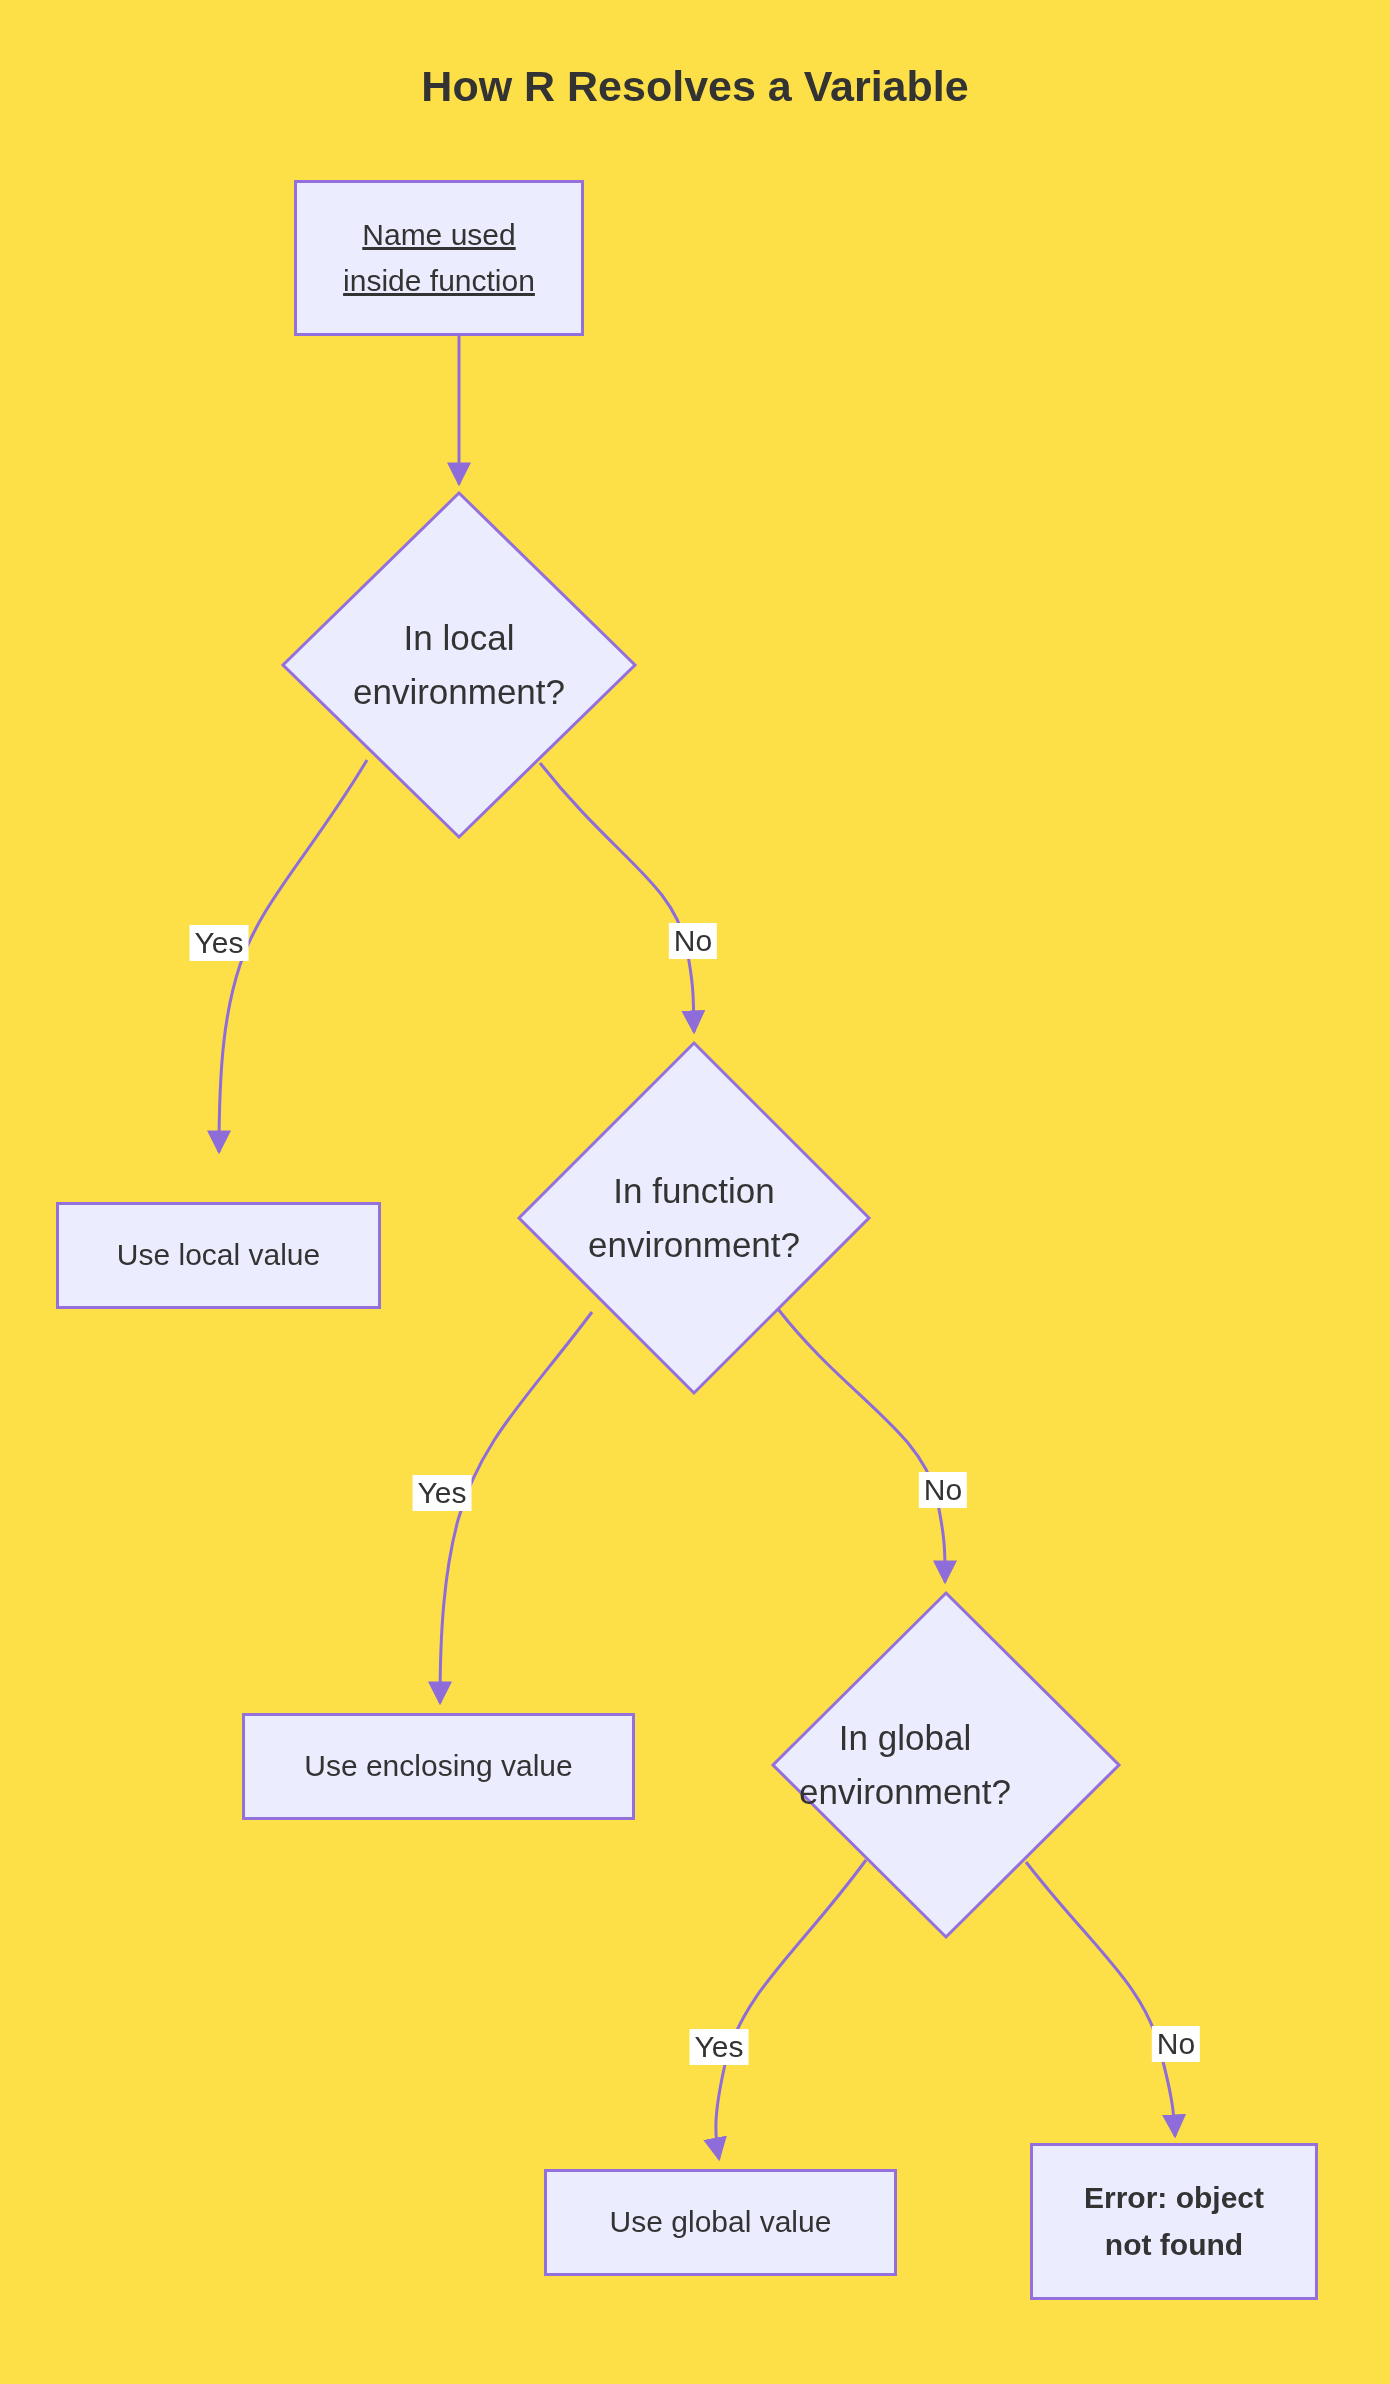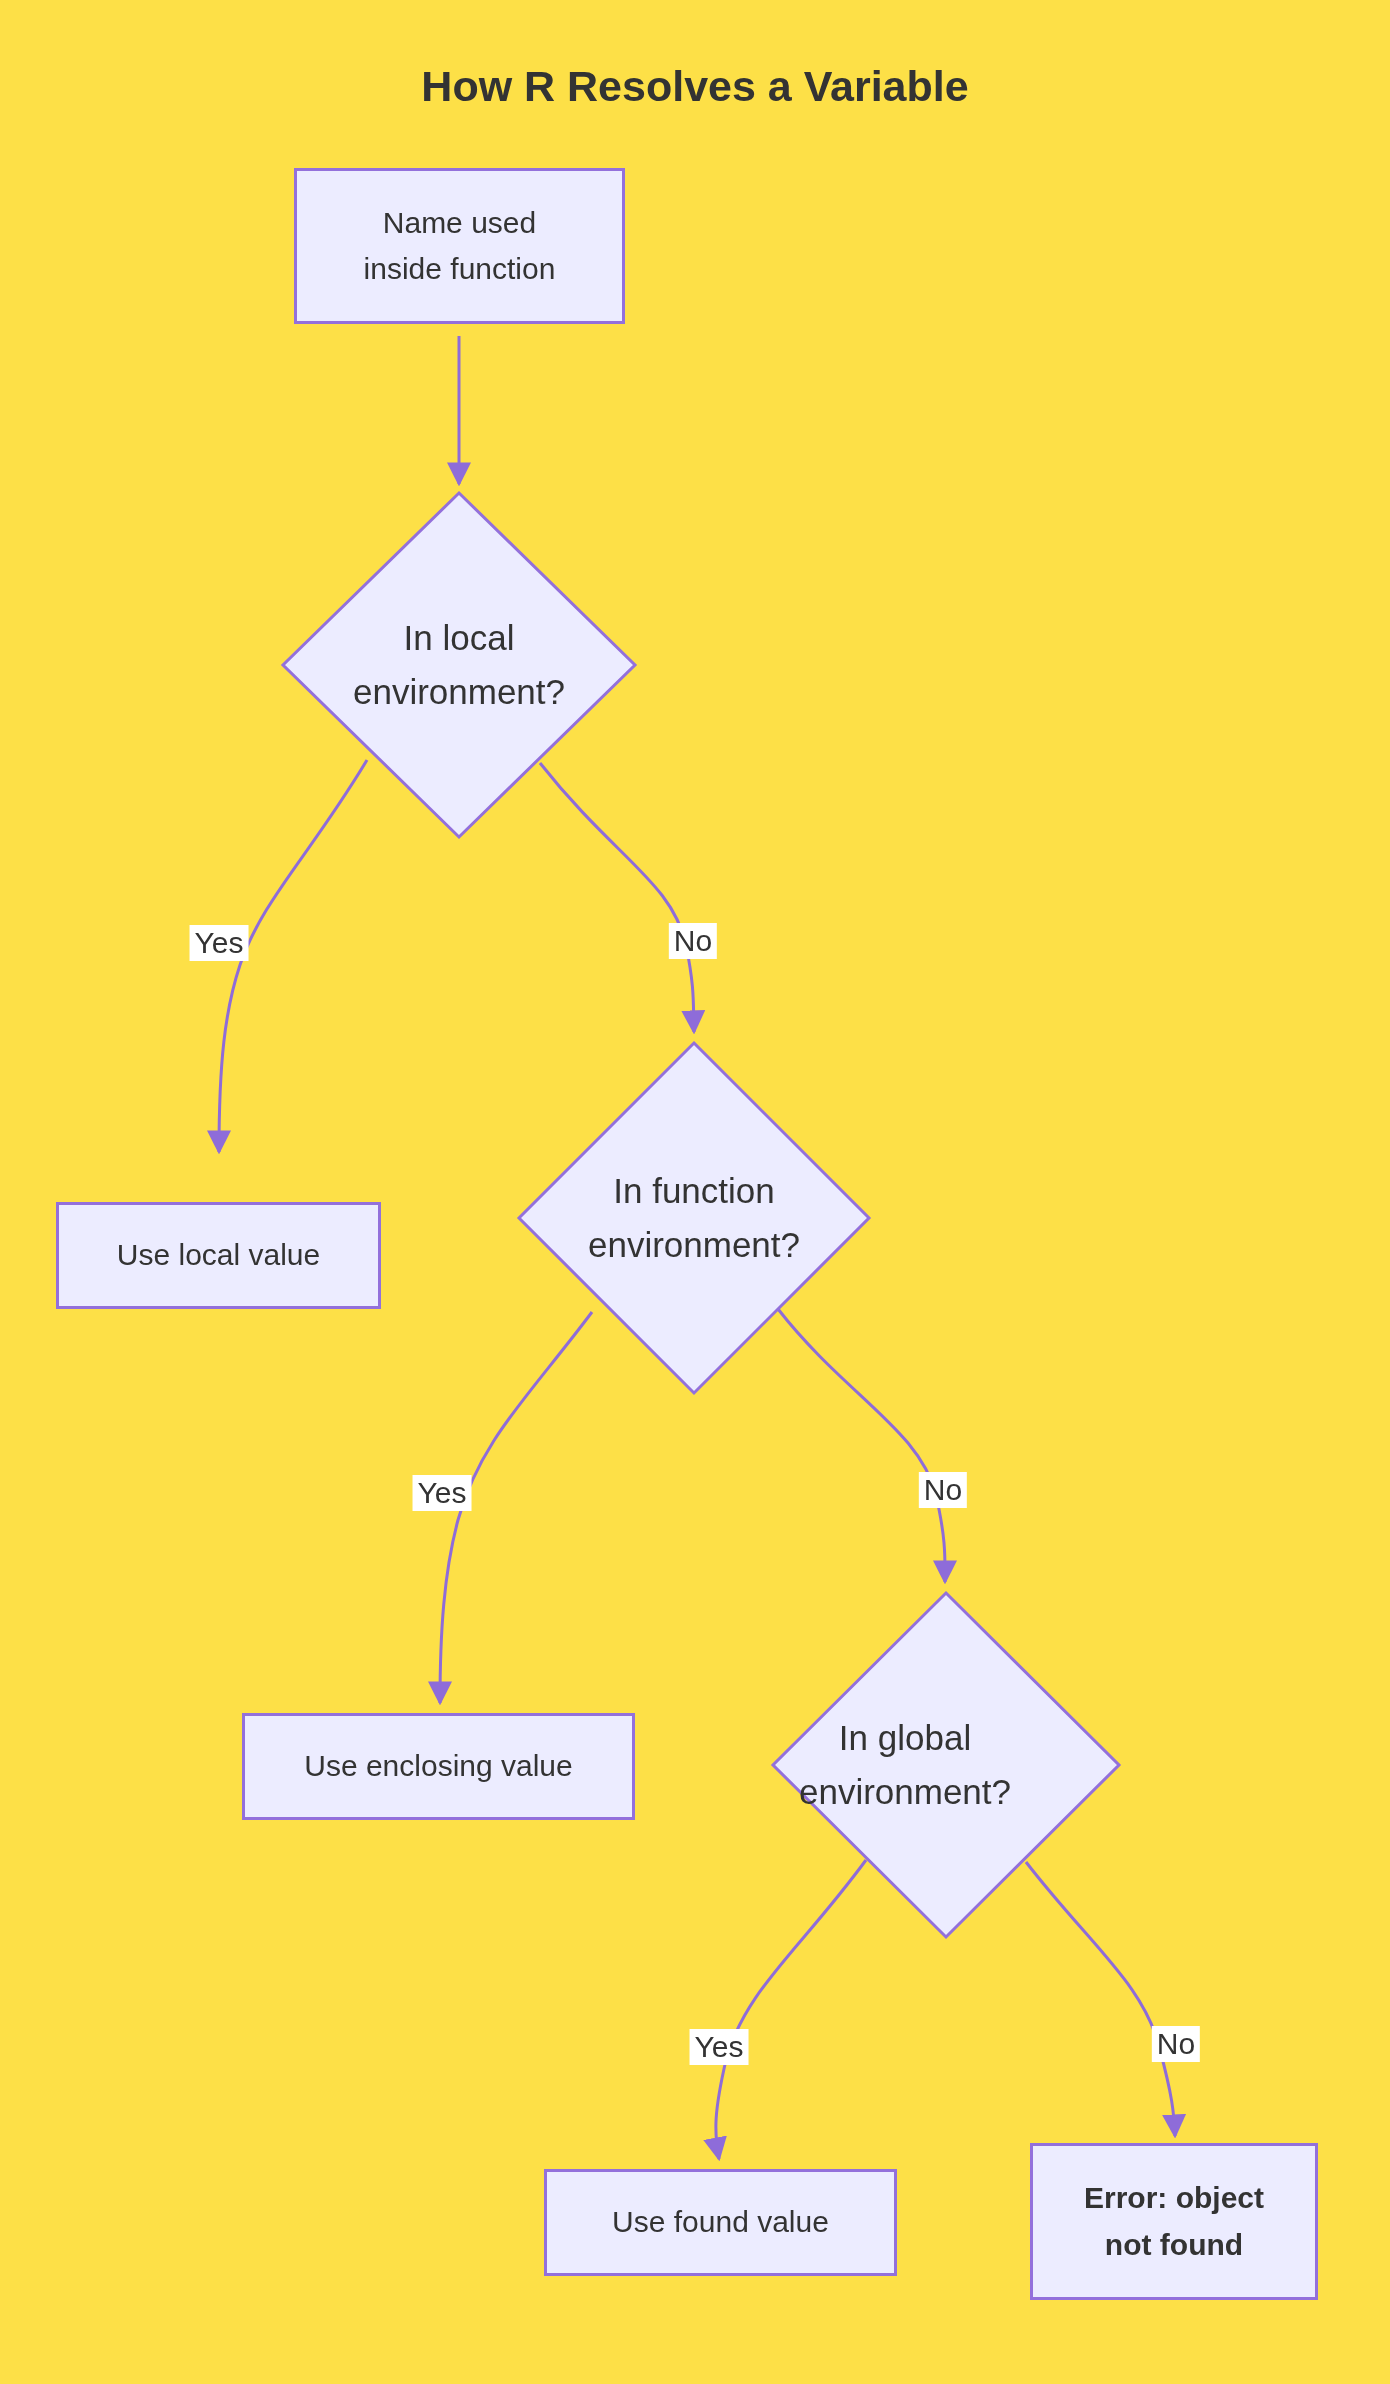--- a/index.html
+++ b/index.html
@@ -70,21 +70,21 @@
   .edge-label {
     position: absolute;
     transform: translate(-50%, -50%);
     background: #ffffff;
     padding: 0 5px;
     color: #333333;
     font-size: 30px;
     line-height: 1.2;
   }
   
-  #node-start        { left: 294px;  top: 168px;  width: 331px; height: 156px; }
+  #node-start        { left: 294px;  top: 180px;  width: 290px; height: 156px; text-decoration: underline; }
   #node-use-local    { left: 56px;   top: 1162px; width: 325px; height: 107px; margin-top: 40px; }
   #node-use-enclosing{ left: 242px;  top: 1713px; width: 393px; height: 107px; }
   #node-use-global   { left: 544px;  top: 2169px; width: 353px; height: 107px; }
   #node-error        { left: 1030px; top: 2143px; width: 288px; height: 157px; font-weight: bold; }
   
   #label-local-check     { left: 459px; top: 665px; }
   #label-enclosing-check { left: 694px; top: 1218px; }
   #label-global-check    { left: 905px; top: 1765px; }
   
   #edge-label-local-yes     { left: 219px;  top: 943px; }
@@ -125,21 +125,21 @@
     <span>Name used
 inside function</span>
   </div>
   <div class="node-rect" id="node-use-local">
     <span>Use local value</span>
   </div>
   <div class="node-rect" id="node-use-enclosing">
     <span>Use enclosing value</span>
   </div>
   <div class="node-rect" id="node-use-global">
-    <span>Use found value</span>
+    <span>Use global value</span>
   </div>
   <div class="node-rect" id="node-error">
     <span>Error: object
 not found</span>
   </div>
 
   <div class="diamond-label" id="label-local-check">In local
 environment?</div>
   <div class="diamond-label" id="label-enclosing-check">In function
 environment?</div>

